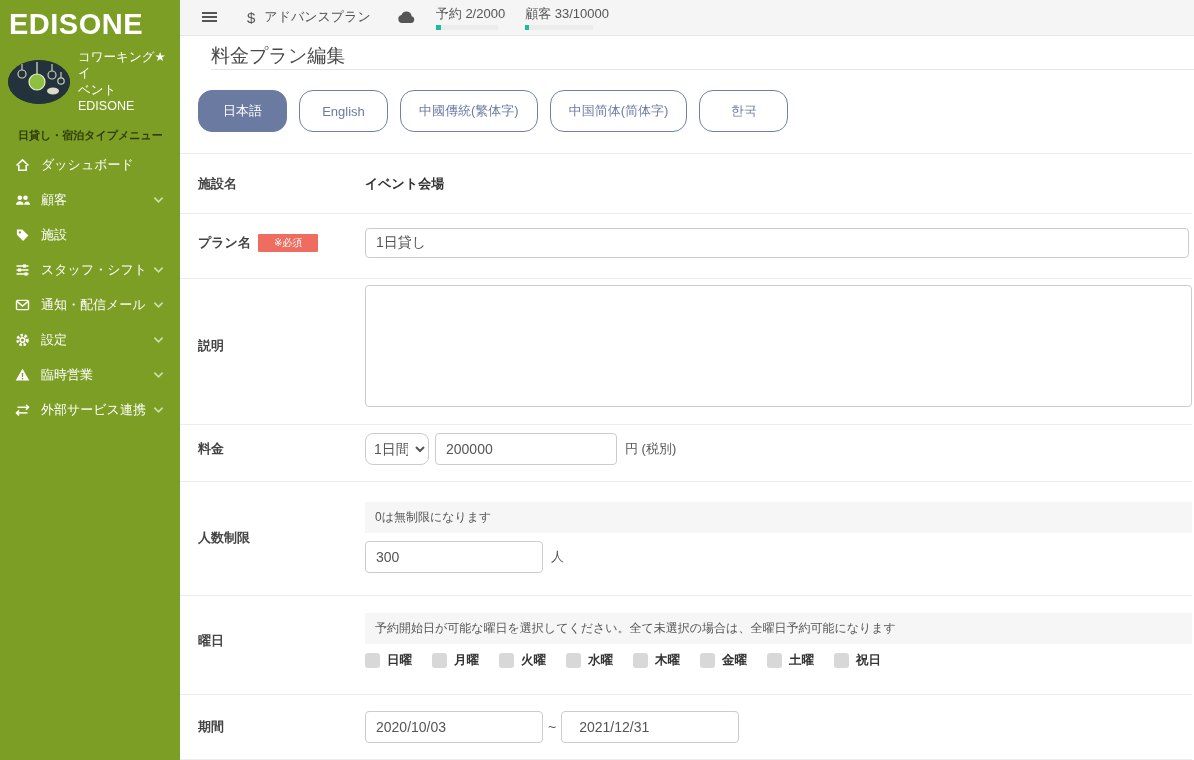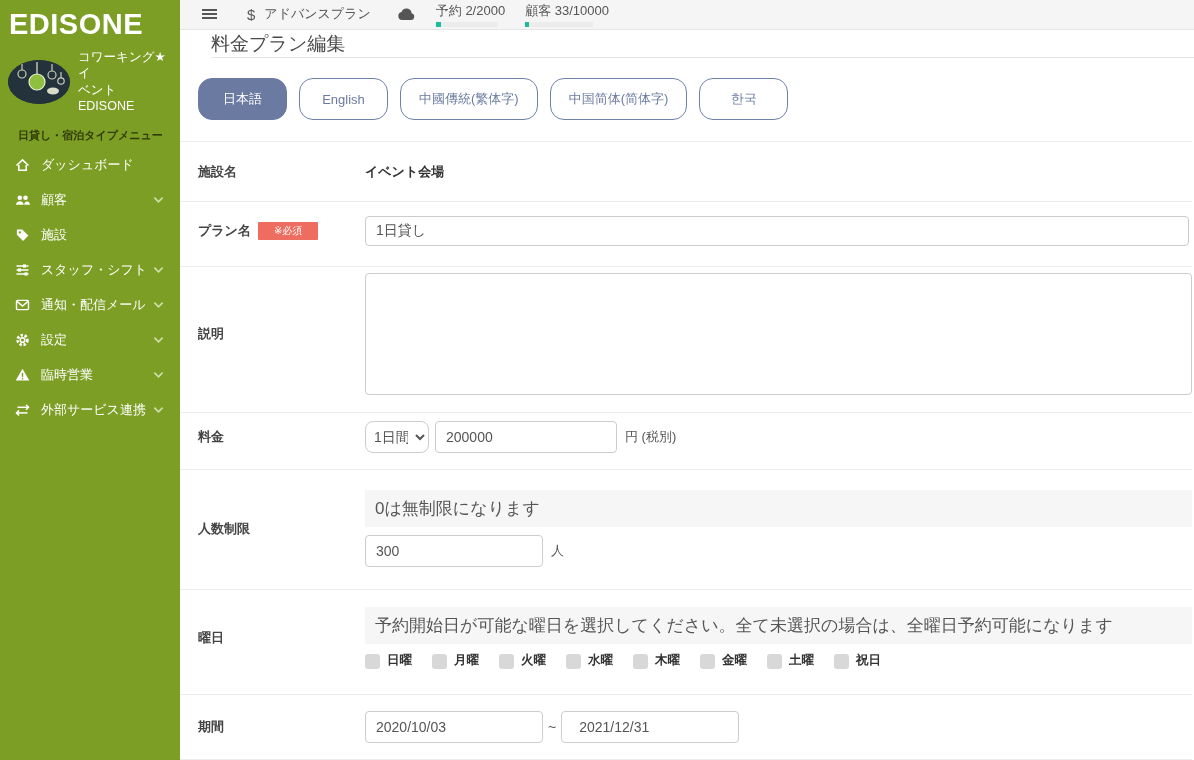--- a/index.html
+++ b/index.html
@@ -47,25 +47,25 @@
   .frow { display:flex; align-items:center; border-top:1px solid #ececec; }
   .frow:last-child { border-bottom:1px solid #ececec; }
   .flabel { width:185px; min-width:185px; padding-left:18px; font-size:13px; font-weight:bold; color:#444; display:flex; align-items:center; }
   .fcontent { flex:1; min-width:0; display:flex; align-items:center; }
   .fcontent.stack { flex-direction:column; align-items:stretch; }
   .badge-req { background:#ee6d60; color:#fff; font-size:10px; padding:2px 16px; border-radius:1px; margin-left:7px; font-weight:normal; }
   .static-val { font-size:13px; font-weight:bold; color:#333; }
   input[type=text] { border:1px solid #ccc; border-radius:4px; height:30px; padding:0 10px; font-size:14px; color:#555; font-family:inherit; background:#fff; }
   textarea { border:1px solid #ccc; border-radius:4px; width:848px; height:122px; resize:none; font-family:inherit; font-size:14px; padding:6px 10px; color:#555; }
   select { height:32px; border:1px solid #ccc; border-radius:8px; font-size:14px; color:#555; padding:0 4px; font-family:inherit; background:#fff; }
-  .hint-strip { background:#f6f6f6; color:#555; font-size:17px; padding:7px 10px; }
+  .hint-strip { background:#f6f6f6; color:#555; font-size:12px; padding:7px 10px; }
   .suffix { font-size:13px; color:#555; margin-left:8px; }
   .tilde { font-size:14px; color:#555; margin:0 5px; }
   .wk-row { display:flex; align-items:center; gap:20px; }
-  .wk-item { display:flex; align-items:flex-end; cursor:pointer; }
+  .wk-item { display:flex; align-items:center; cursor:pointer; }
   .wk-box { width:15px; height:15px; background:#d8d8d8; border-radius:3px; margin-right:7px; }
   .wk-lbl { font-size:12.5px; font-weight:bold; color:#333; }
 
   
   .row-facility   { height:60px; }
   .row-plan       { padding:14px 0 20px 0; }
   .row-desc       { padding:6px 0 17px 0; }
   .row-price      { padding:8px 0 16px 0; }
   .row-capacity   { padding:20px 0 22px 0; }
   .row-weekdays   { padding:17px 0 25px 0; }

